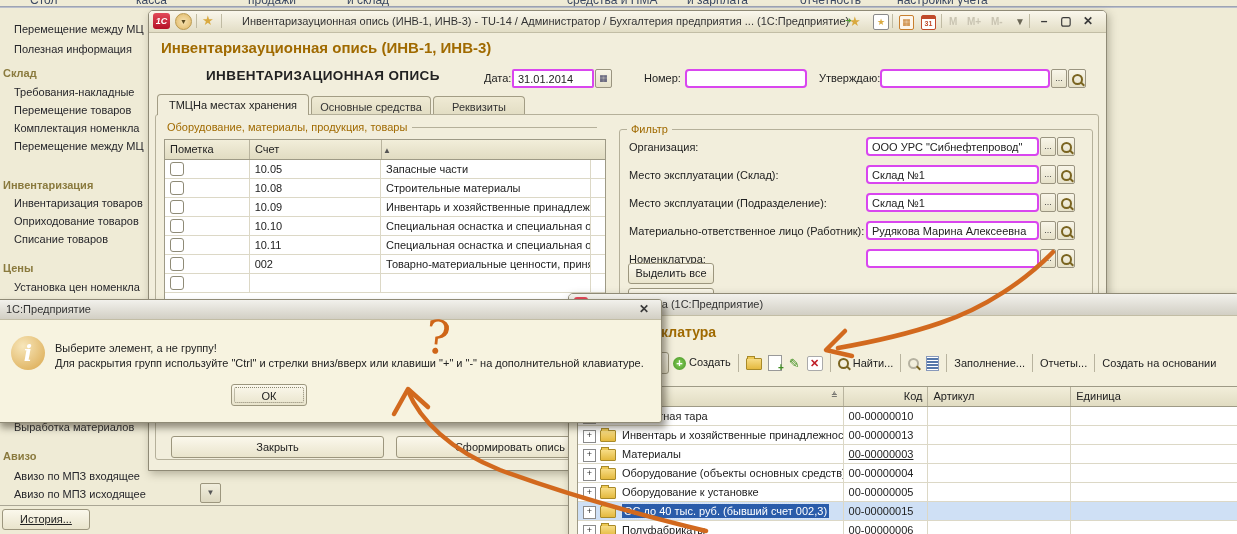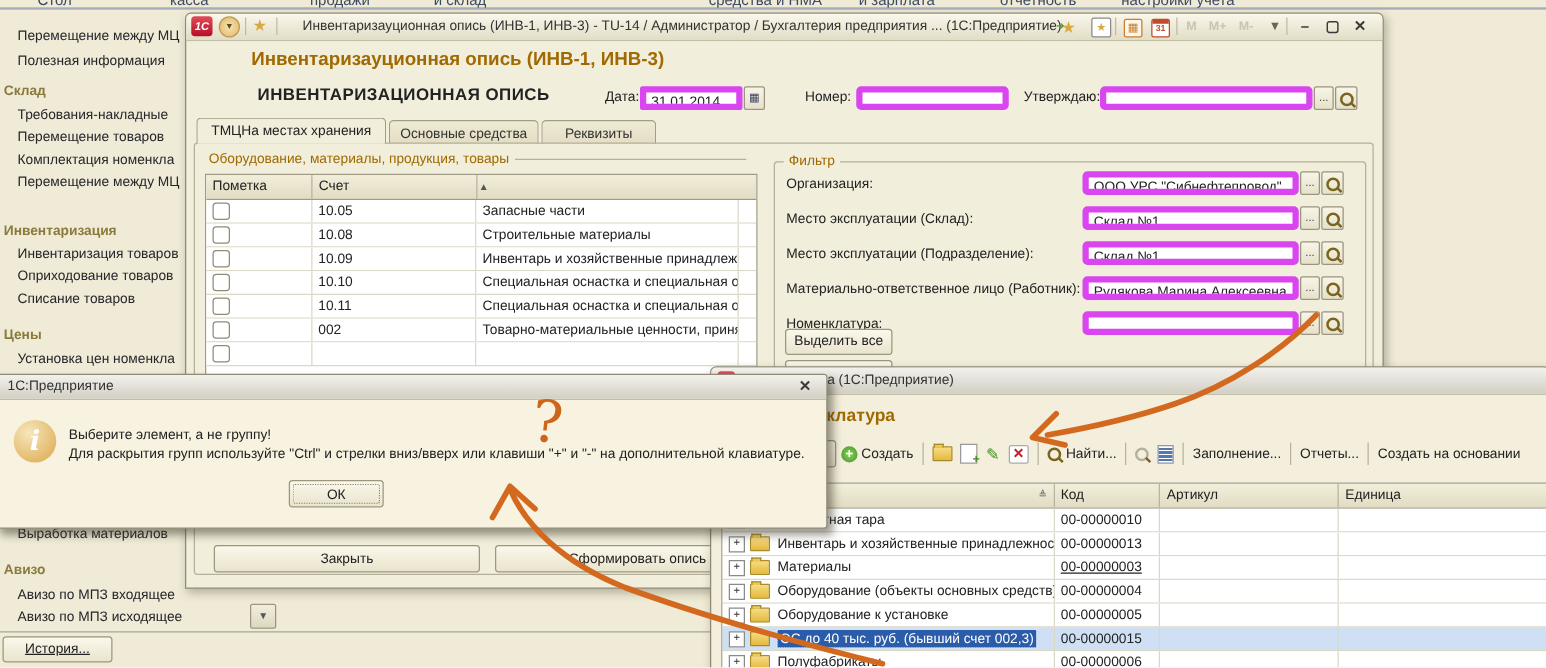--- a/index.html
+++ b/index.html
@@ -26,21 +26,21 @@
   .winbtn{position:absolute;top:3px;color:#3a3a3a;font-size:12px;font-weight:bold;width:18px;text-align:center;cursor:pointer;}
   .mgray{position:absolute;top:5px;color:#c9c4b2;font-size:10px;font-weight:bold;}
   .ico-calc{position:absolute;top:4px;width:13px;height:13px;background:#fdf6ec;border:1px solid #c87f2f;border-radius:2px;color:#c87f2f;font-size:9px;line-height:13px;text-align:center;}
   .ico-cal{position:absolute;top:4px;width:13px;height:13px;background:#fff;border:1px solid #c04a2a;border-radius:2px;color:#c04a2a;font-size:7px;font-weight:bold;text-align:center;line-height:15px;}
   .ico-cal::before{content:"";position:absolute;left:0;top:0;width:100%;height:3px;background:#c04a2a;}
   .ico-starbox{position:absolute;top:3px;width:14px;height:14px;background:#fff;border:1px solid #8a8a8a;border-radius:2px;color:#d9a93f;font-size:9px;line-height:14px;text-align:center;}
   .ico-stararrow{position:absolute;top:3px;color:#d9a93f;font-size:13px;}
   .ico-stararrow::after{content:"➜";position:absolute;left:-4px;top:2px;color:#4f9e2f;font-size:8px;}
   
   .gold-heading{color:#a06a00;font-weight:bold;white-space:nowrap;}
-  .field{position:absolute;background:#fff;border:5px solid #d946ef;border-radius:2px;font-size:11px;line-height:17px;padding:0 4px;box-sizing:border-box;white-space:nowrap;overflow:hidden;}
+  .field{position:absolute;background:#fff;border:2px solid #d946ef;border-radius:2px;font-size:11px;line-height:17px;padding:0 4px;box-sizing:border-box;white-space:nowrap;overflow:hidden;}
   .mini{position:absolute;background:linear-gradient(#f8f5e8,#e6e1c9);border:1px solid #9a9480;border-radius:2px;font-size:9px;color:#444;text-align:center;box-sizing:border-box;}
   .lens{display:inline-block;width:7px;height:7px;border:2px solid #7a6420;border-radius:50%;position:relative;vertical-align:middle;}
   .lens::after{content:"";position:absolute;width:5px;height:2px;background:#7a6420;transform:rotate(45deg);right:-4px;bottom:-2px;}
   .tab{position:absolute;height:21px;border:1px solid #a39d85;border-bottom:none;border-radius:4px 4px 0 0;text-align:center;line-height:20px;box-sizing:border-box;}
   .tab.active{background:#f2eedc;z-index:2;}
   .tab.inactive{background:linear-gradient(#efead4,#e2ddc3);color:#333;}
   .panel{position:absolute;border:1px solid #b5b09a;border-radius:3px;box-sizing:border-box;}
   .grp-label{color:#a06a00;white-space:nowrap;}
   .grp-line{height:1px;background:#b5b09a;flex:1;margin-top:6px;}
   
@@ -128,21 +128,21 @@
       <span class="mgray" style="left:800px;">M</span>
       <span class="mgray" style="left:818px;">M+</span>
       <span class="mgray" style="left:842px;">M-</span>
       <span class="mgray" style="left:866px;color:#6a6655;">▼</span>
       <span class="tb-sep" style="left:880px;"></span>
       <span class="winbtn" style="left:886px;">–</span>
       <span class="winbtn" style="left:908px;">▢</span>
       <span class="winbtn" style="left:930px;">✕</span>
     </div>
 
-    <div class="gold-heading abs" style="left:12px;top:28px;font-size:15px;margin-left:40px;">Инвентаризауционная опись (ИНВ-1, ИНВ-3)</div>
+    <div class="gold-heading abs" style="left:12px;top:28px;font-size:15px;">Инвентаризауционная опись (ИНВ-1, ИНВ-3)</div>
     <div class="abs" style="left:57px;top:57px;font-size:13.5px;font-weight:bold;letter-spacing:.4px;">ИНВЕНТАРИЗАЦИОННАЯ ОПИСЬ</div>
 
     <span class="abs" style="left:335px;top:61px;">Дата:</span>
     <div class="field" style="left:363px;top:58px;width:82px;height:19px;">31.01.2014</div>
     <div class="mini" style="left:446px;top:58px;width:17px;height:19px;line-height:17px;color:#446;">▦</div>
     <span class="abs" style="left:495px;top:61px;">Номер:</span>
     <div class="field" style="left:536px;top:58px;width:122px;height:19px;border-radius:4px;"></div>
     <span class="abs" style="left:670px;top:61px;">Утверждаю:</span>
     <div class="field" style="left:731px;top:58px;width:170px;height:19px;border-radius:4px;"></div>
     <div class="mini" style="left:902px;top:58px;width:16px;height:19px;line-height:17px;">...</div>
@@ -272,21 +272,21 @@
       <span class="tool-sep"></span>
       <span class="tool-label">Создать на основании</span>
     </div>
 
     <div class="tbl" style="left:8px;top:92px;width:662px;height:150px;border-bottom:none;border-right:none;">
       <div class="thead">
         <div style="width:266px;display:flex;justify-content:space-between;">
             <span>Наименование</span>
             <span class="sort-up">≜</span>
           </div>
-        <div style="width:85px;">Код</div>
+        <div style="width:85px;text-align:right;">Код</div>
         <div style="width:143px;">Артикул</div>
         <div style="width:168px;">Единица</div>
       </div>
       <div class="trow">
           <div style="width:266px;"><span class="expander">+</span><span class="folder"></span><span>Возвратная тара</span></div>
           <div style="width:85px;">00-00000010</div>
           <div style="width:143px;"></div>
           <div style="width:168px;"></div>
         </div>
       <div class="trow">

